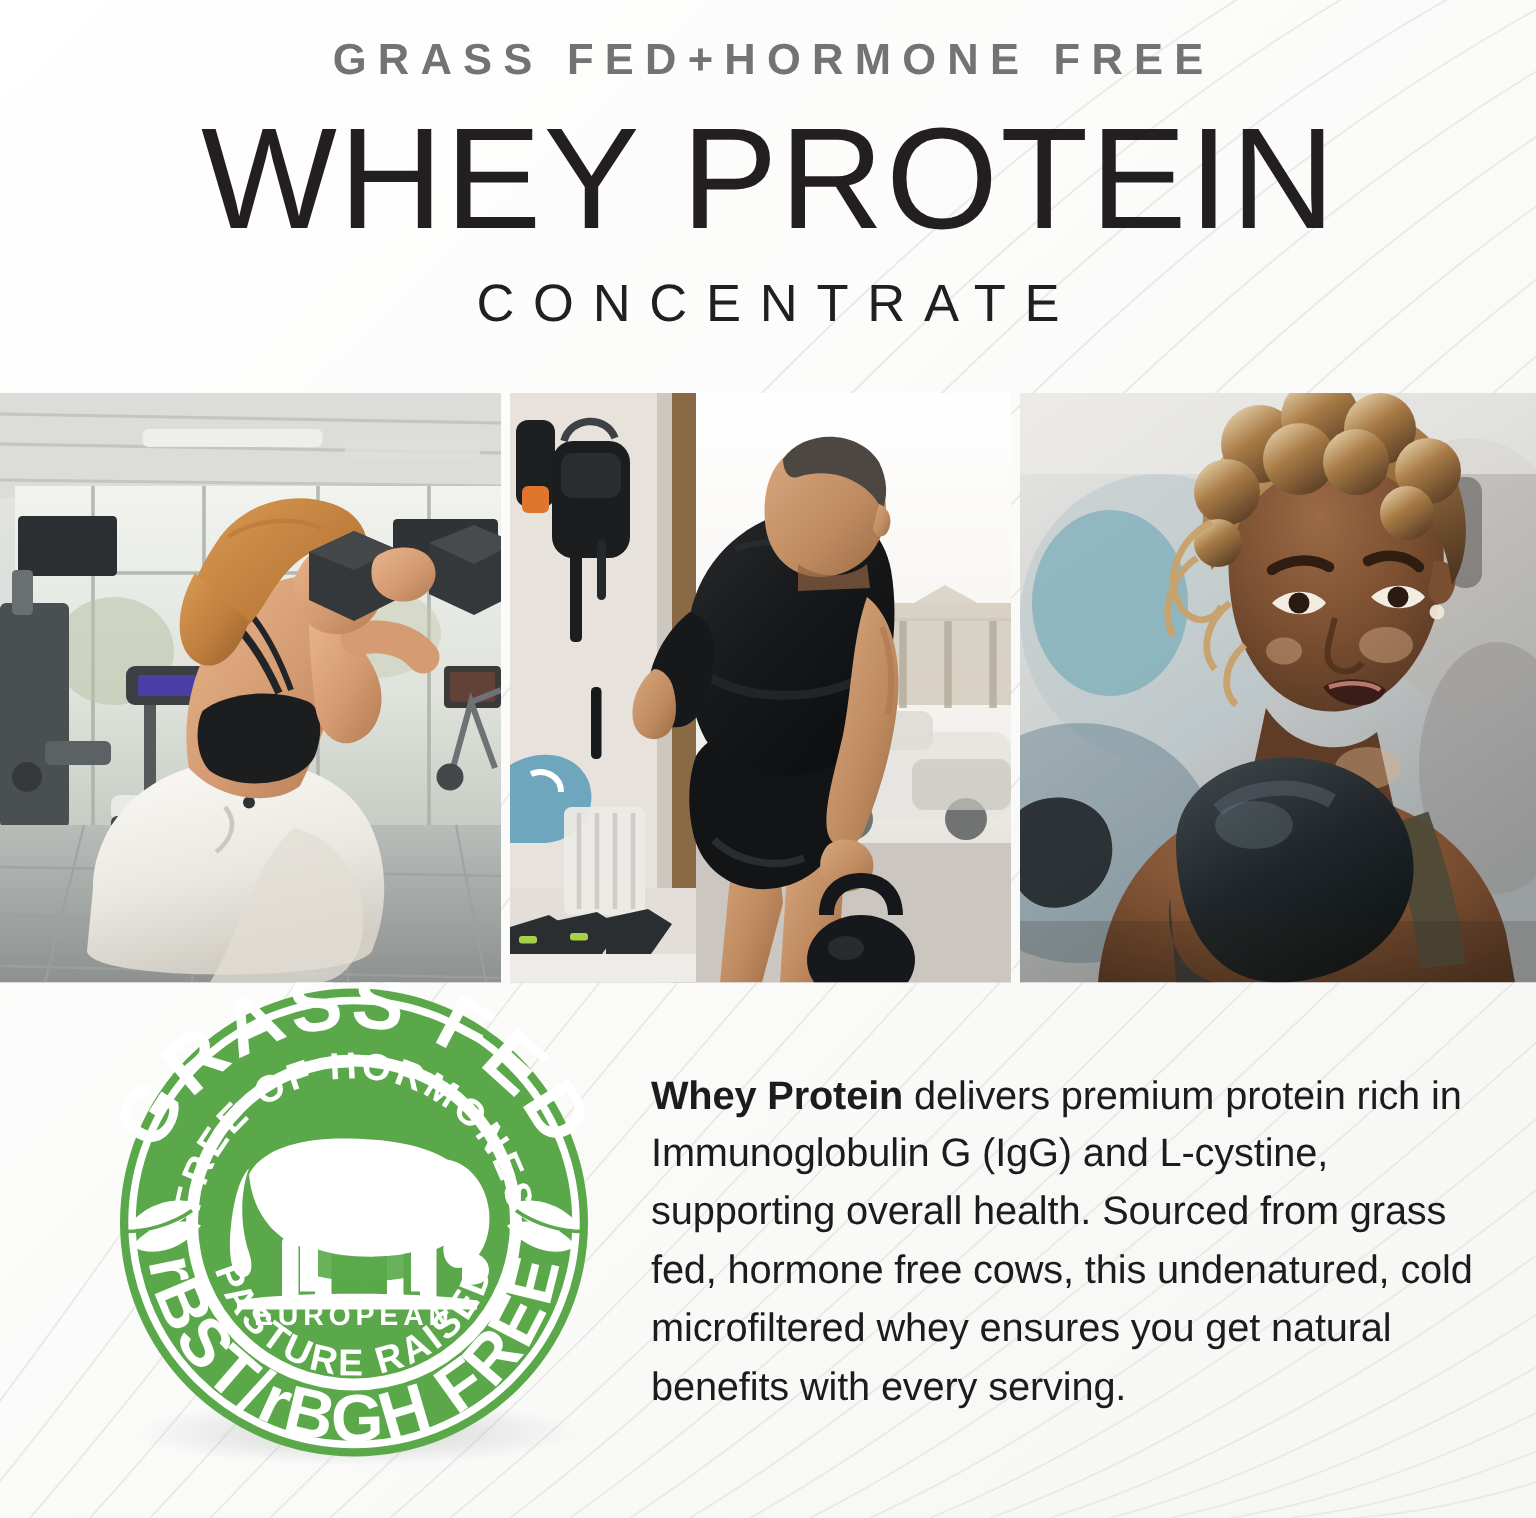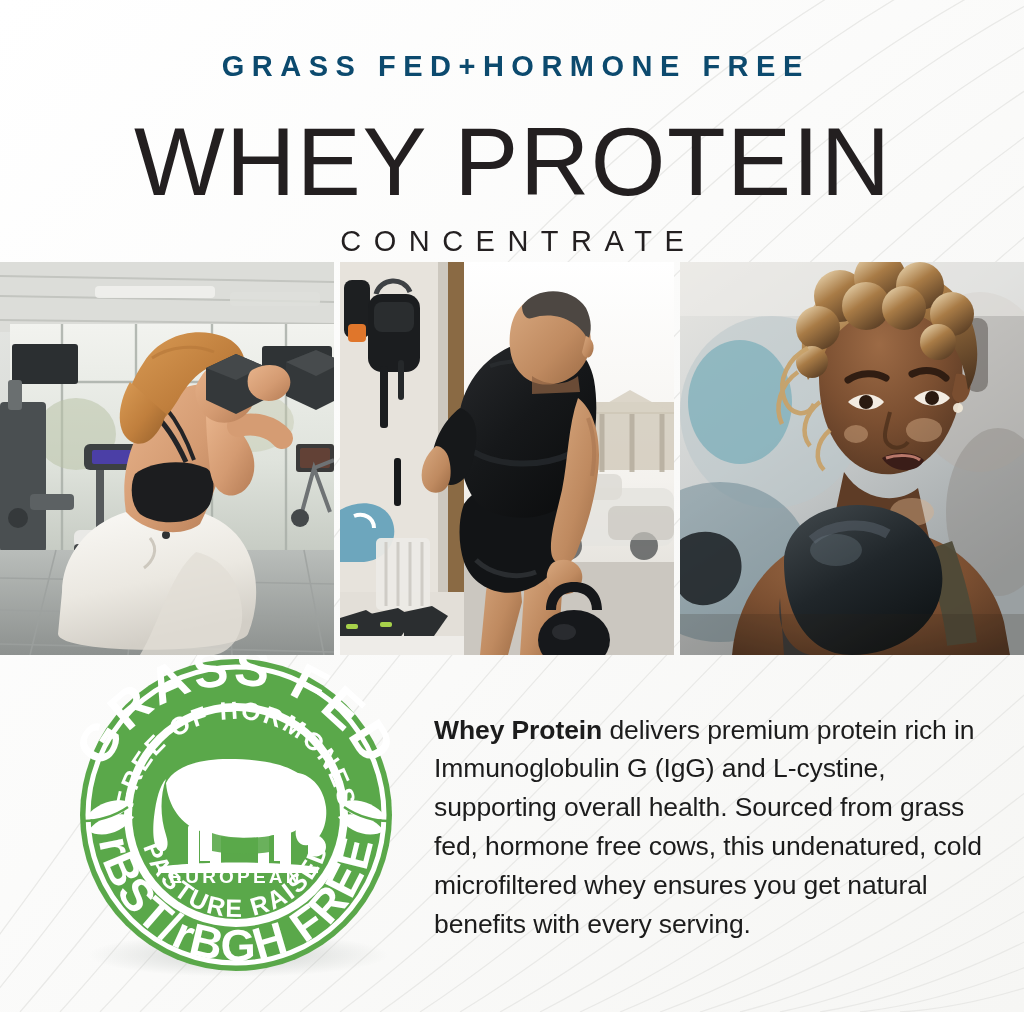--- a/index.html
+++ b/index.html
@@ -31,23 +31,23 @@
   
   .header {
     position: absolute;
     top: 0; left: 0; right: 0;
     height: 262px;
     z-index: 3;
     text-align: center;
   }
 
   .eyebrow {
-    margin: 16px;
-    padding-top: 36px;
-    color: #0c4a6e;
+    margin: 0;
+    padding-top: 26px;
+    color: #737373;
     font-size: 29px;
     font-weight: bold;
     letter-spacing: 7.5px;
     line-height: 1;
     white-space: nowrap;
     text-indent: 7.5px;
   }
 
   .headline {
     margin: 0;
@@ -58,21 +58,21 @@
     letter-spacing: 1.5px;
     line-height: 1.02;
     white-space: nowrap;
     text-indent: 1.5px;
   }
 
   .subhead {
     margin: 0;
     padding-top: 16px;
     color: #231f20;
-    font-size: 29px;
+    font-size: 35px;
     font-weight: normal;
     letter-spacing: 12.5px;
     line-height: 1;
     white-space: nowrap;
     text-indent: 12.5px;
   }
 
   
   .photo-strip {
     position: absolute;

